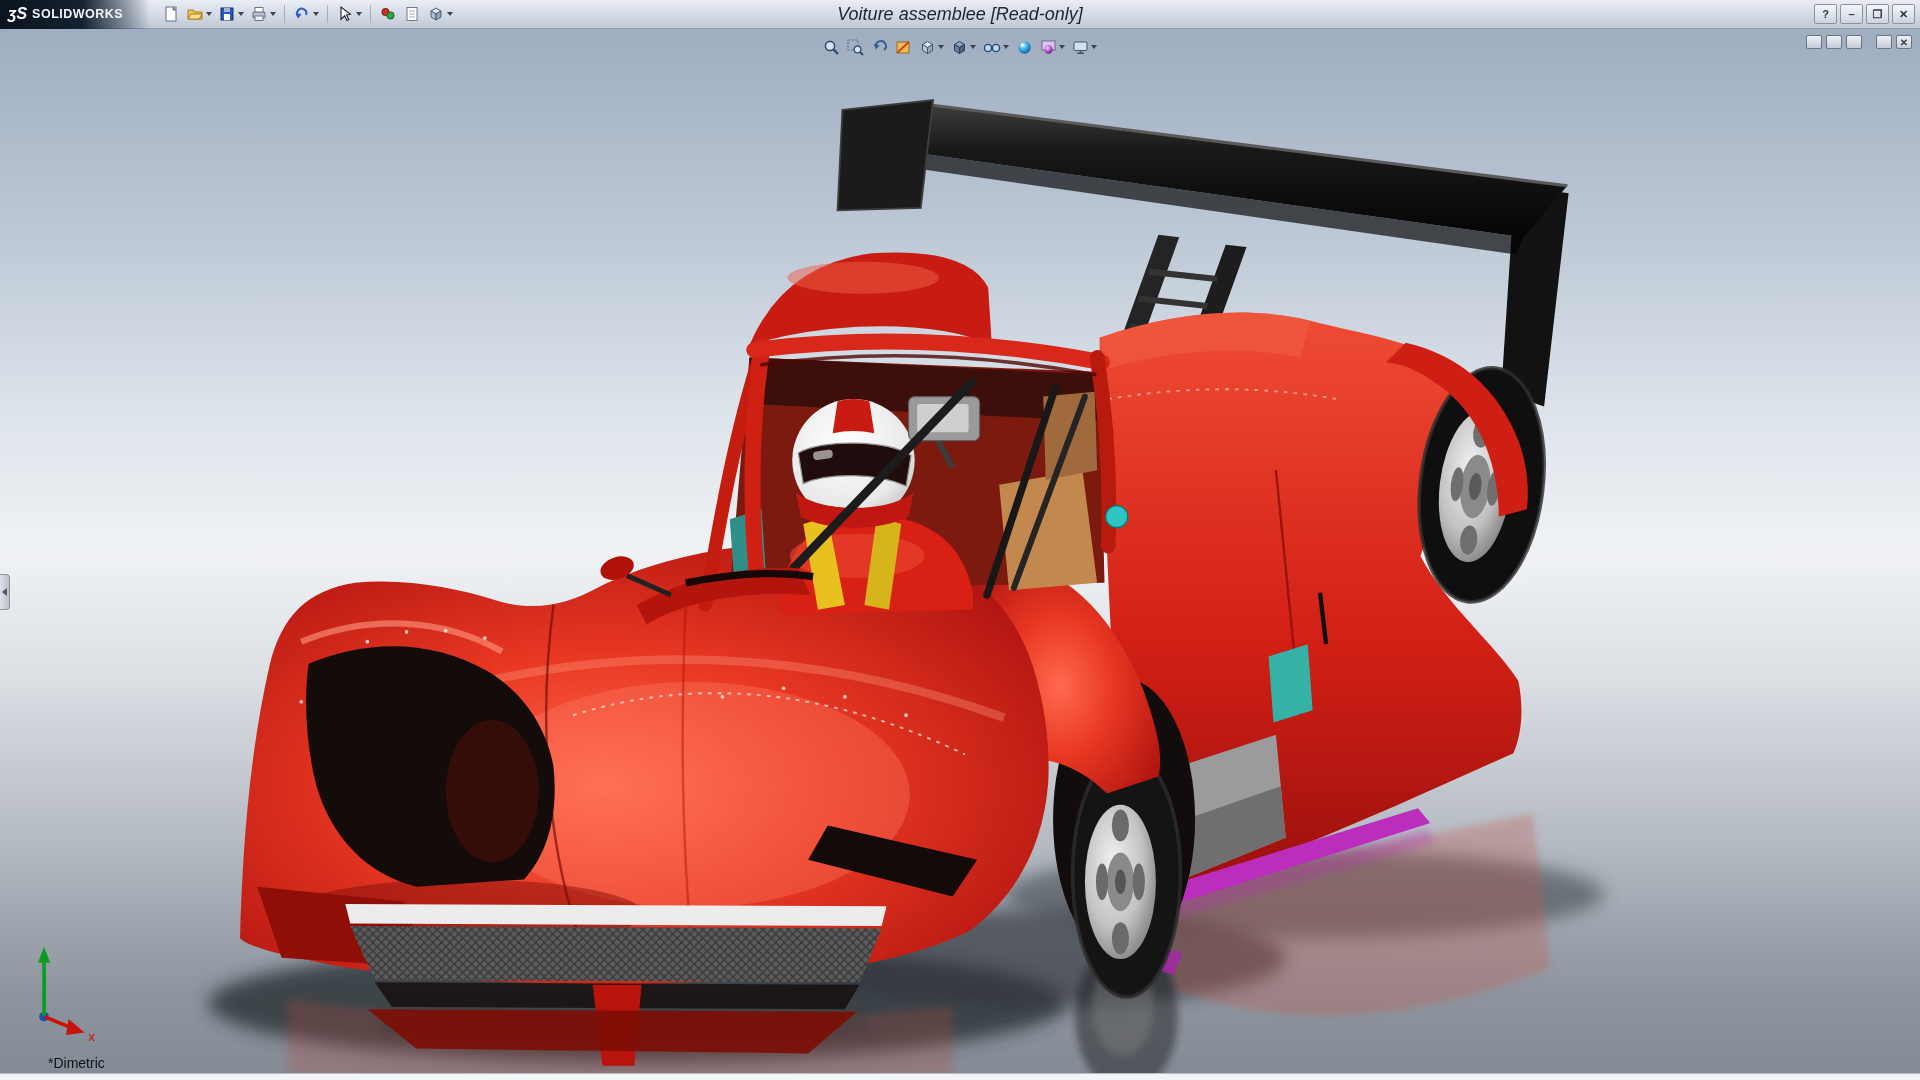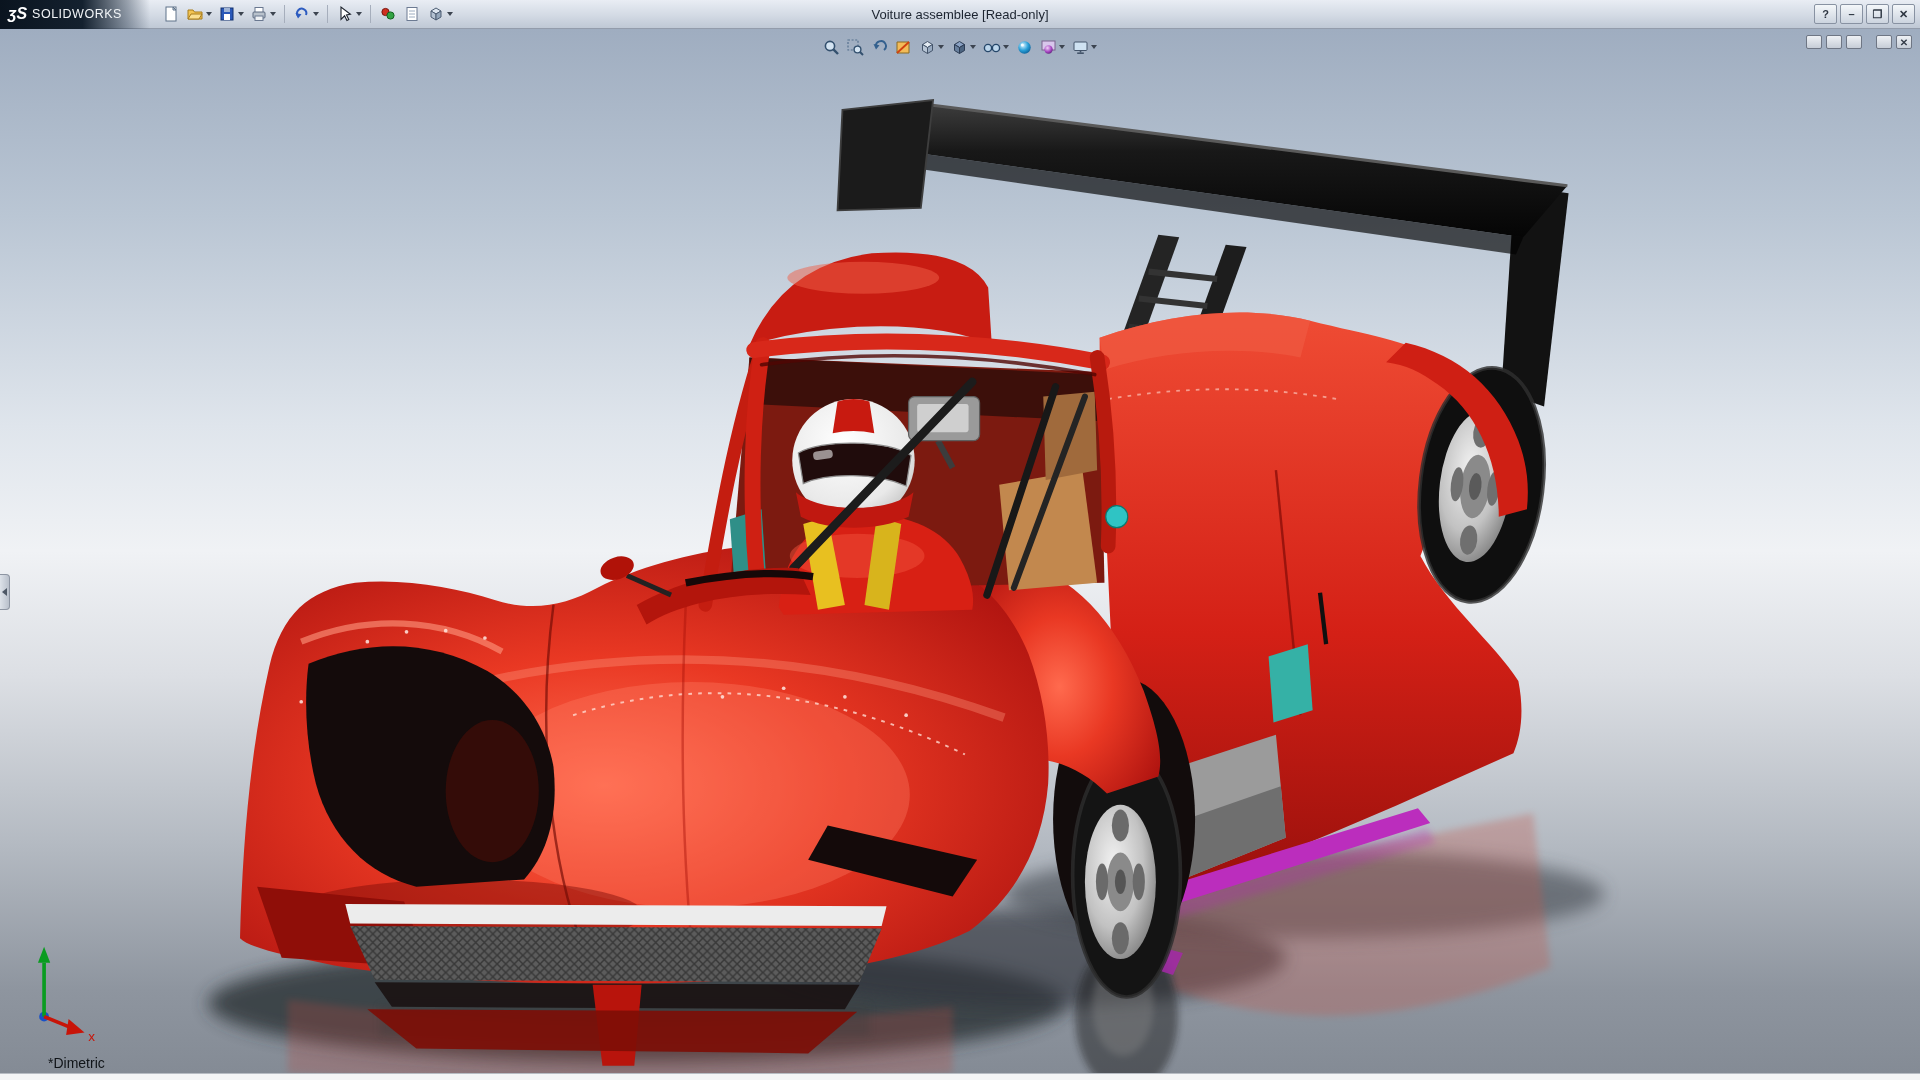--- a/index.html
+++ b/index.html
@@ -6,28 +6,28 @@
   html,body { width:1920px; height:1080px; overflow:hidden;
     font-family:"Liberation Sans", sans-serif; background:#8b939e; }
 
   
   .titlebar { position:absolute; top:0; left:0; width:1920px; height:29px;
     background:linear-gradient(180deg,#e9edf4 0%,#d3dae4 55%,#bfc8d5 100%);
     border-bottom:1px solid #939cab; display:flex; align-items:center; z-index:50; }
   .logo { height:29px; width:150px; display:flex; align-items:center; gap:5px;
     padding-left:8px; background:linear-gradient(90deg,#0a141f 0%,#14212f 55%,#31405270 85%,transparent 100%); }
   .logo-mark { color:#fff; font-style:italic; font-weight:bold; font-size:16px; }
-  .logo-brand { color:#f2f5f8; font-weight:normal; font-size:12.5px; letter-spacing:.5px; }
+  .logo-brand { color:#f2f5f8; font-weight:bold; font-size:12.5px; letter-spacing:.5px; }
   .tb-icons { display:flex; align-items:center; gap:2px; margin-left:10px; }
   .tbtn { height:24px; display:flex; align-items:center; padding:0 2px; border-radius:2px; }
   .chev { width:0; height:0; border-left:3px solid transparent; border-right:3px solid transparent;
     border-top:4px solid #3c4450; margin-left:2px; }
   .sep { width:1px; height:18px; background:#a6aebc; margin:0 4px; }
   .win-title { position:absolute; left:50%; top:0; transform:translateX(-50%);
-    height:24px; line-height:29px; font-size:13px; color:#1c2430; white-space:nowrap; }
+    height:24px; line-height:29px; font-size:18px; color:#1c2430; white-space:nowrap;font-style:italic; }
   .winbtns { position:absolute; right:5px; top:4px; display:flex; gap:3px; }
   .wbtn { width:23px; height:20px; border:1px solid #8892a2; border-radius:2px;
     background:linear-gradient(180deg,#f4f7fa,#ccd4df); display:flex; align-items:center;
     justify-content:center; font-size:11px; font-weight:bold; color:#2e3642; }
 
   
   .viewport { position:absolute; top:29px; left:0; width:1920px; height:1044px;
     background:linear-gradient(180deg,#9fadc0 0%,#bac6d4 18%,#dfe5ec 38%,#f0f2f5 50%,
       #dcdfe4 62%,#b4bac2 78%,#8e959f 92%,#848b95 100%); overflow:hidden; }
   .carsvg { position:absolute; top:0; left:0; width:1920px; height:1044px; }

